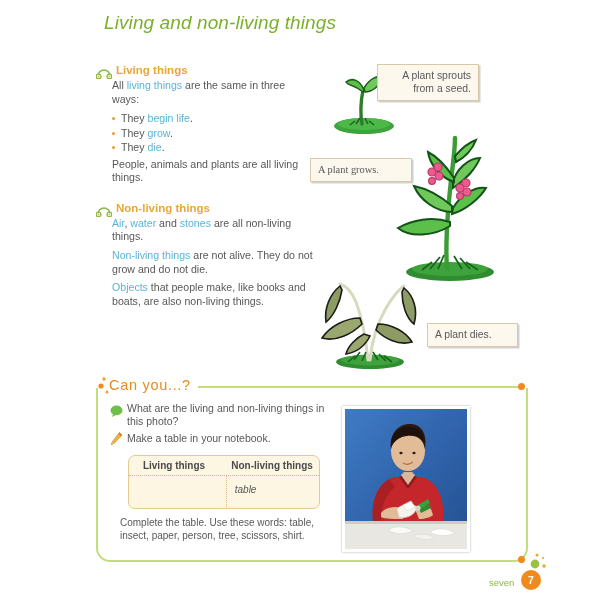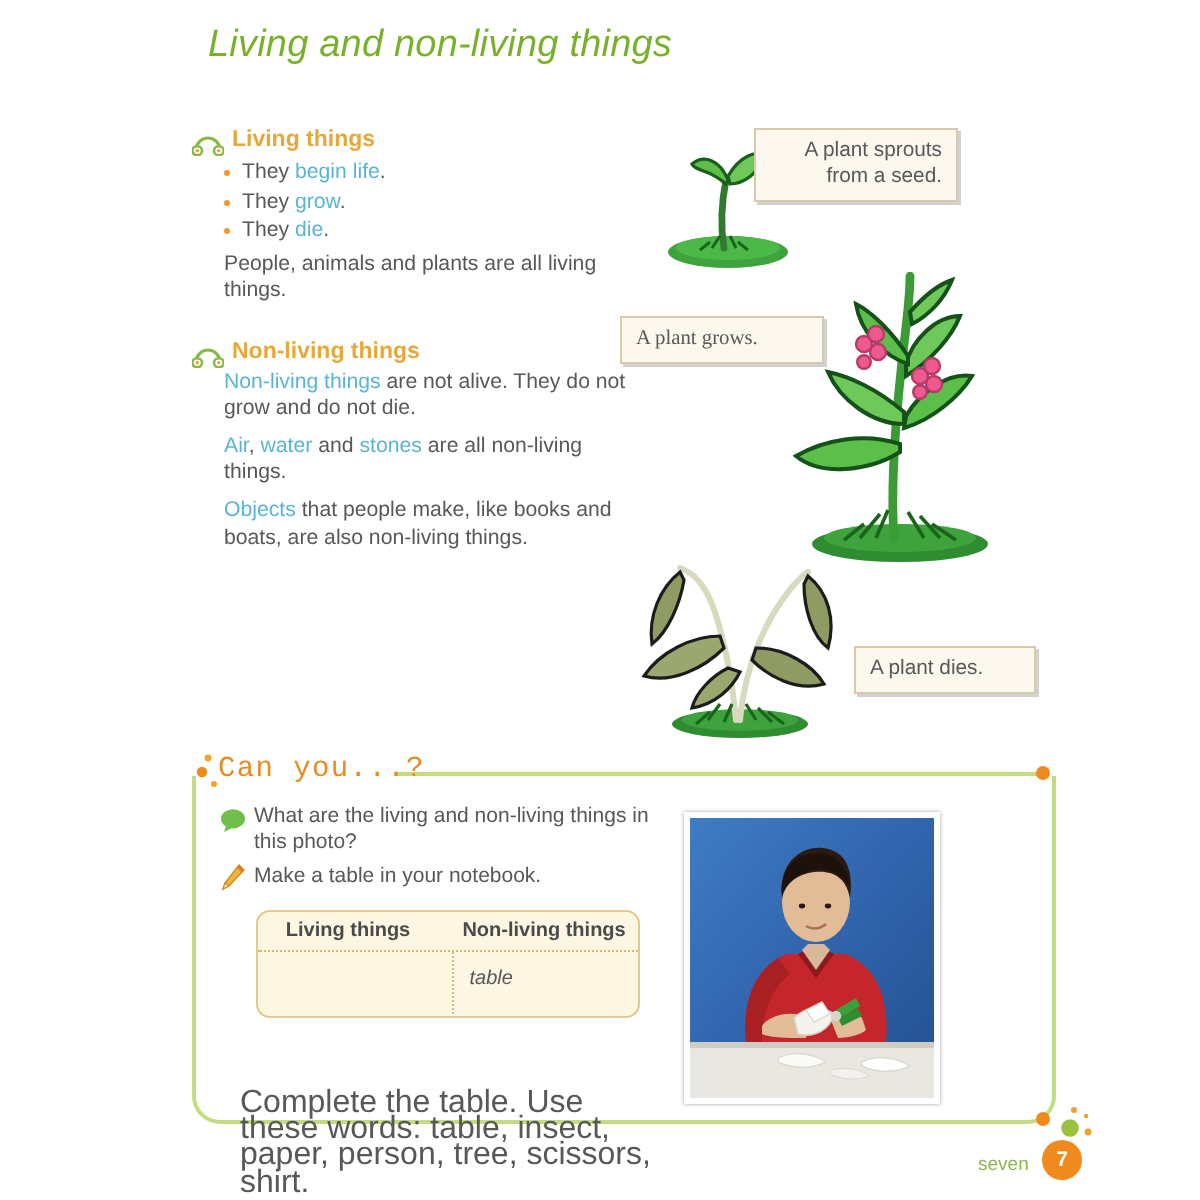--- a/index.html
+++ b/index.html
@@ -121,21 +121,21 @@
   }
   #dot-top-right { left: 518px; top: 383px; }
   #dot-bottom-right { left: 518px; top: 556px; }
 
   .canyou-title {
     position: absolute;
     left: 109px;
     top: 377px;
     font-size: 14.5px;
     color: #e98a22;
-    font-family: Liberation Mono, monospace;
+    font-family: Liberation Sans, sans-serif;
     letter-spacing: .7px;
   }
   .title-dots { position: absolute; left: 98px; top: 376px; width: 14px; height: 20px; }
 
   
   .q-row {
     position: absolute;
     display: flex;
     gap: 4px;
     align-items: flex-start;
@@ -177,23 +177,23 @@
   .th-a { width: 92px; }
   .th-b { width: 96px; padding-left: 6px; text-align: left; }
   .note-table .tbody { display: flex; height: 31px; margin-left: 16px; }
   .td-a { width: 92px; border-right: 1.5px dotted #d9b977; }
   .td-b { width: 96px; padding: 3px 0 0 8px; }
   .td-val { font-size: 10px; font-style: italic; color: #58585a; }
 
   .complete-text {
     position: absolute;
     left: 120px;
-    top: 545px;
+    top: 516px;
     width: 215px;
-    font-size: 16px;
+    font-size: 10px;
     line-height: 13.2px;
     color: #58585a;
   }
 
   
   .photo {
     position: absolute;
     left: 342px;
     top: 406px;
     width: 122px;
@@ -241,20 +241,21 @@
         <ellipse cx="2.6" cy="7.4" rx="2.4" ry="2.3" fill="#fff" stroke="#8cb84a" stroke-width="1.3"></ellipse>
         <ellipse cx="13.4" cy="7.4" rx="2.4" ry="2.3" fill="#fff" stroke="#8cb84a" stroke-width="1.3"></ellipse>
         <circle cx="2.6" cy="7.4" r="0.9" fill="#e7a83a"></circle>
         <circle cx="13.4" cy="7.4" r="0.9" fill="#e7a83a"></circle>
       </svg>
     </span>
     <span class="sec-head-label">Living things</span>
   </div>
 
   <div class="body-block">
+    <p><span>All </span><span class="kw">living things</span><span> are the same in three ways:</span></p>
     <ul class="bullets">
       <li><span>They </span><span class="kw">begin life</span><span>.</span></li>
       <li><span>They </span><span class="kw">grow</span><span>.</span></li>
       <li><span>They </span><span class="kw">die</span><span>.</span></li>
     </ul>
     <p>People, animals and plants are all living things.</p>
   </div>
 
   <div class="sec-gap"></div>
 
@@ -265,22 +266,22 @@
         <ellipse cx="2.6" cy="7.4" rx="2.4" ry="2.3" fill="#fff" stroke="#8cb84a" stroke-width="1.3"></ellipse>
         <ellipse cx="13.4" cy="7.4" rx="2.4" ry="2.3" fill="#fff" stroke="#8cb84a" stroke-width="1.3"></ellipse>
         <circle cx="2.6" cy="7.4" r="0.9" fill="#e7a83a"></circle>
         <circle cx="13.4" cy="7.4" r="0.9" fill="#e7a83a"></circle>
       </svg>
     </span>
     <span class="sec-head-label">Non-living things</span>
   </div>
 
   <div class="body-block">
+    <p><span class="kw">Air</span><span>, </span><span class="kw">water</span><span> and </span><span class="kw">stones</span><span> are all non-living things.</span></p>
     <p><span class="kw">Non-living things</span><span> are not alive. They do not grow and do not die.</span></p>
-    <p><span class="kw">Air</span><span>, </span><span class="kw">water</span><span> and </span><span class="kw">stones</span><span> are all non-living things.</span></p>
     <p><span class="kw">Objects</span><span> that people make, like books and boats, are also non-living things.</span></p>
   </div>
 </div>
 
 <div class="illus" id="sprout-illus">
   <svg viewBox="0 0 76 76" width="76" height="76">
     <ellipse cx="38" cy="64" rx="30" ry="8" fill="#3ea33c"></ellipse>
     <ellipse cx="38" cy="62" rx="26" ry="6" fill="#4cb847"></ellipse>
     <path d="M36 62 C34 50 35 38 37 28" stroke="#2f7d2c" stroke-width="3.4" fill="none" stroke-linecap="round"></path>
     <path d="M37 30 C28 22 22 24 20 20 C26 15 34 18 38 28 Z" fill="#5cbf4a" stroke="#1c5e1c" stroke-width="1.6"></path>

